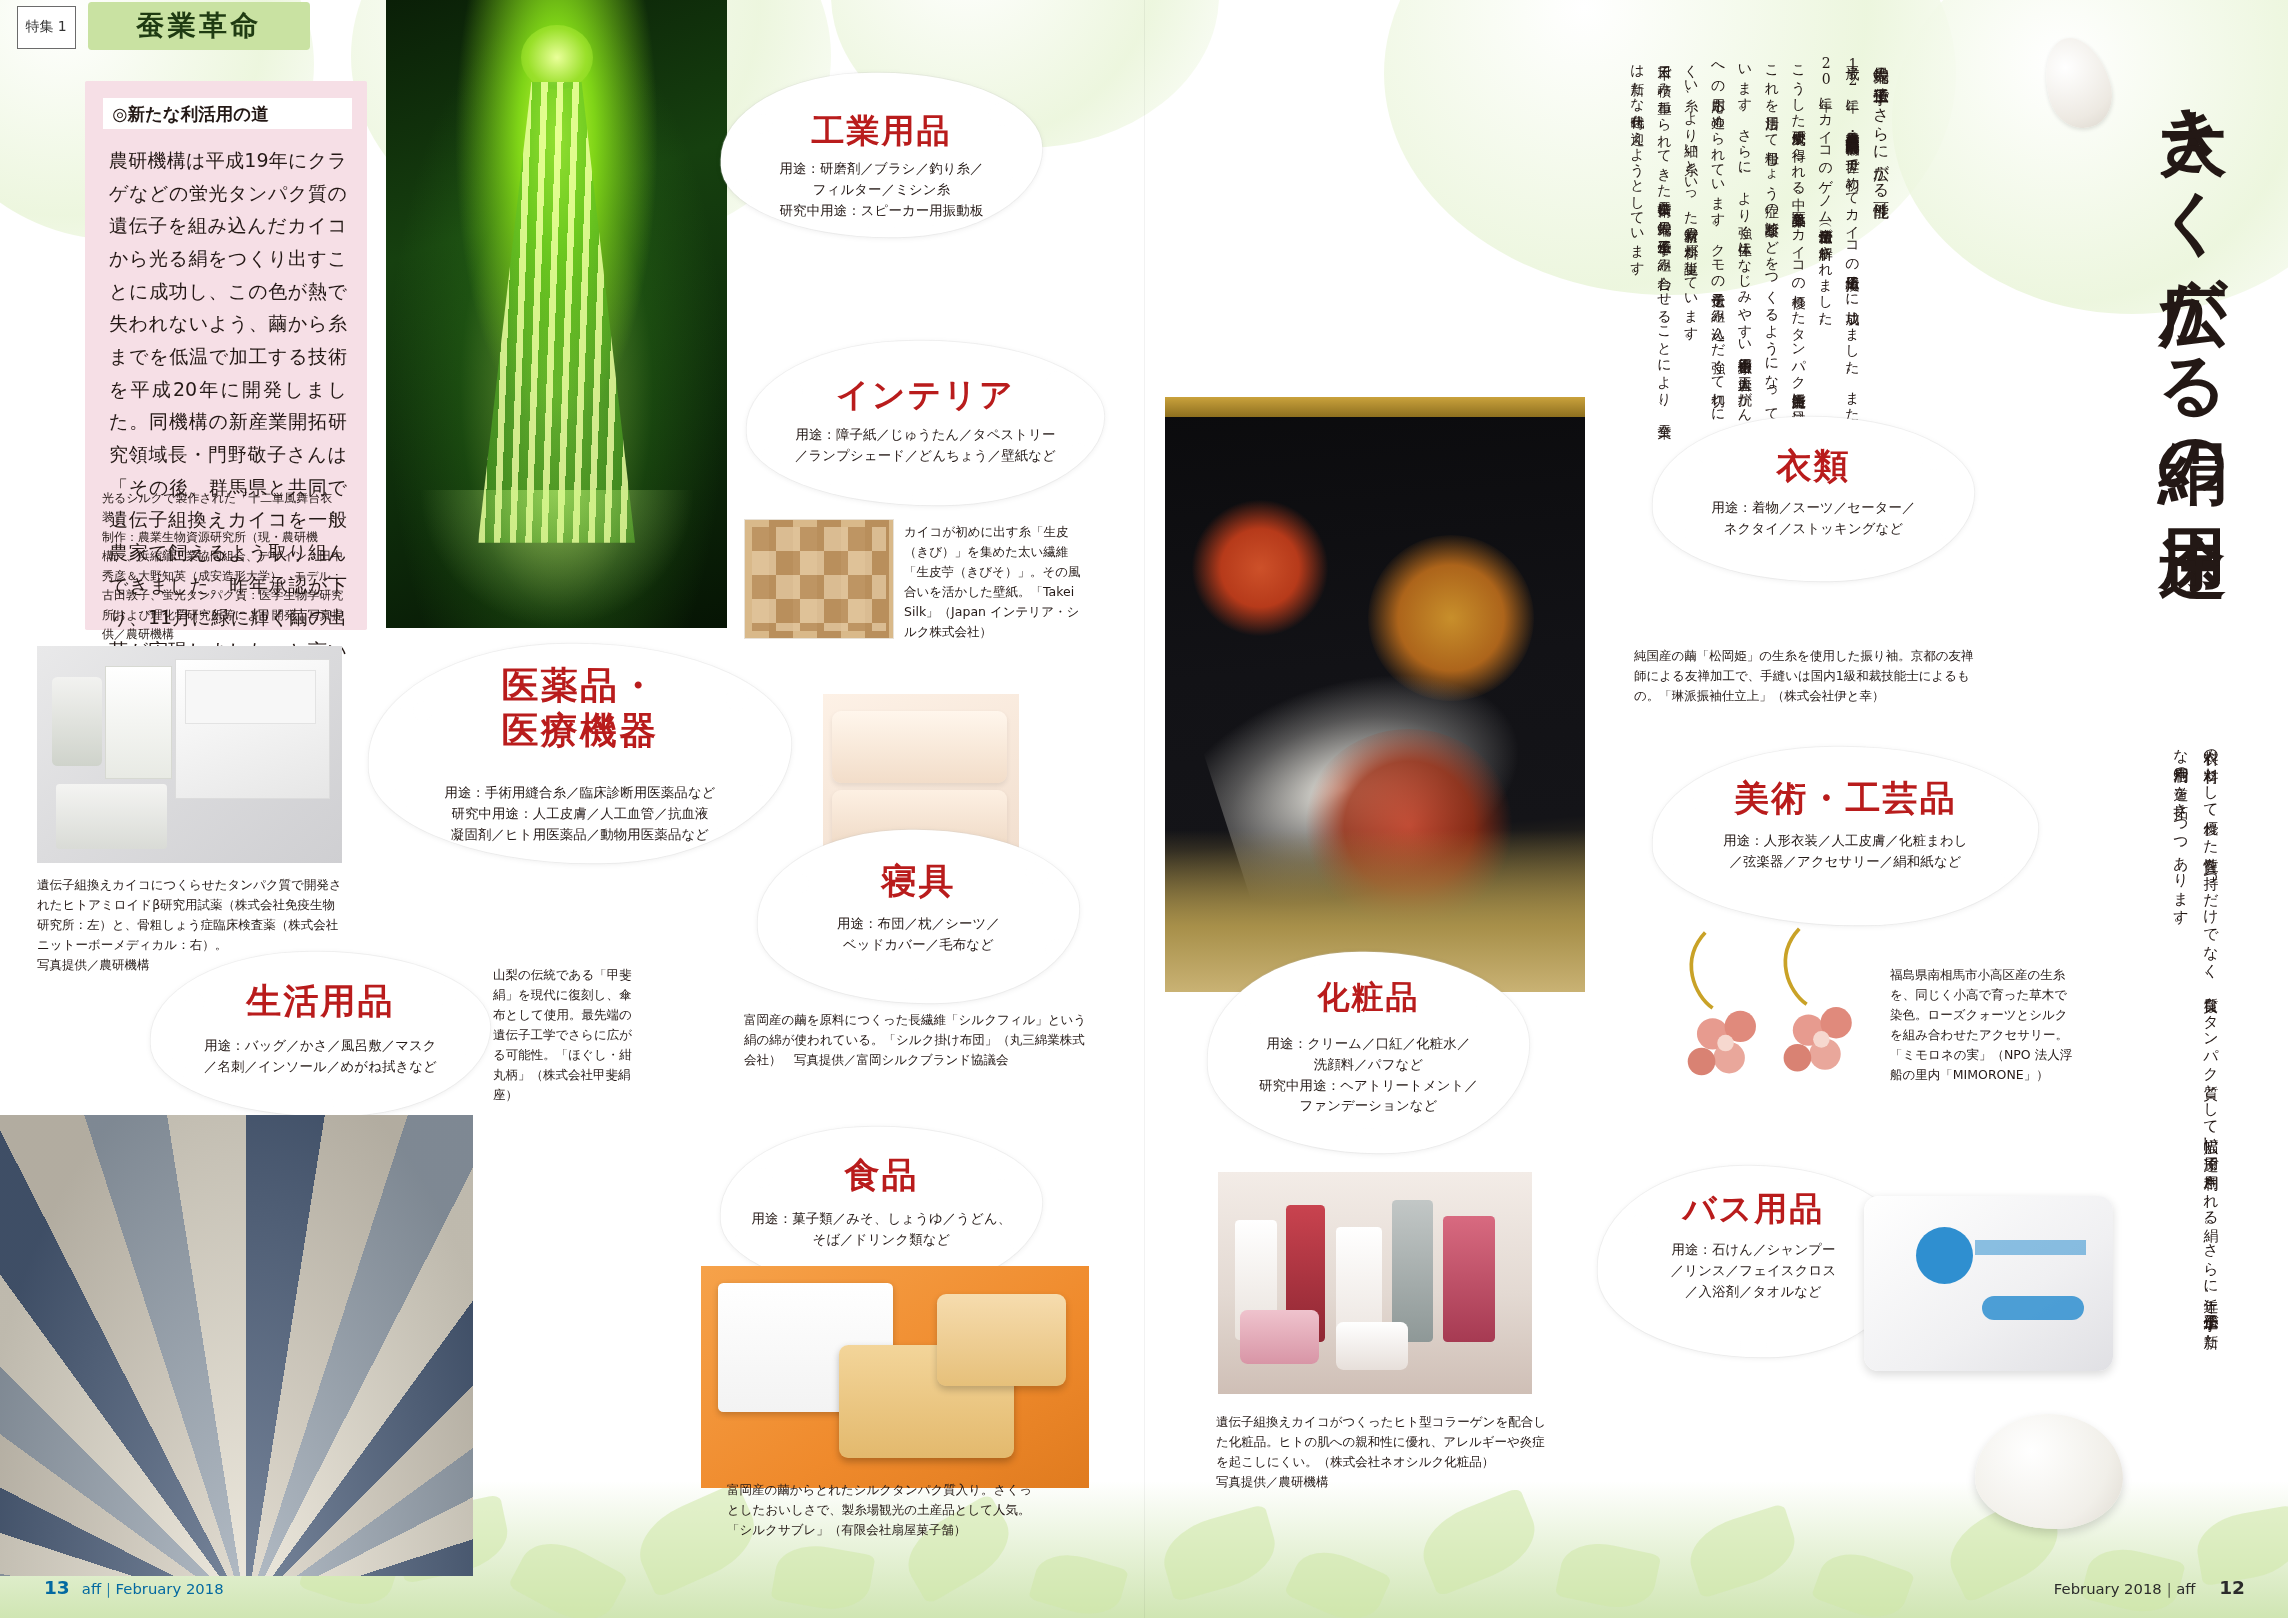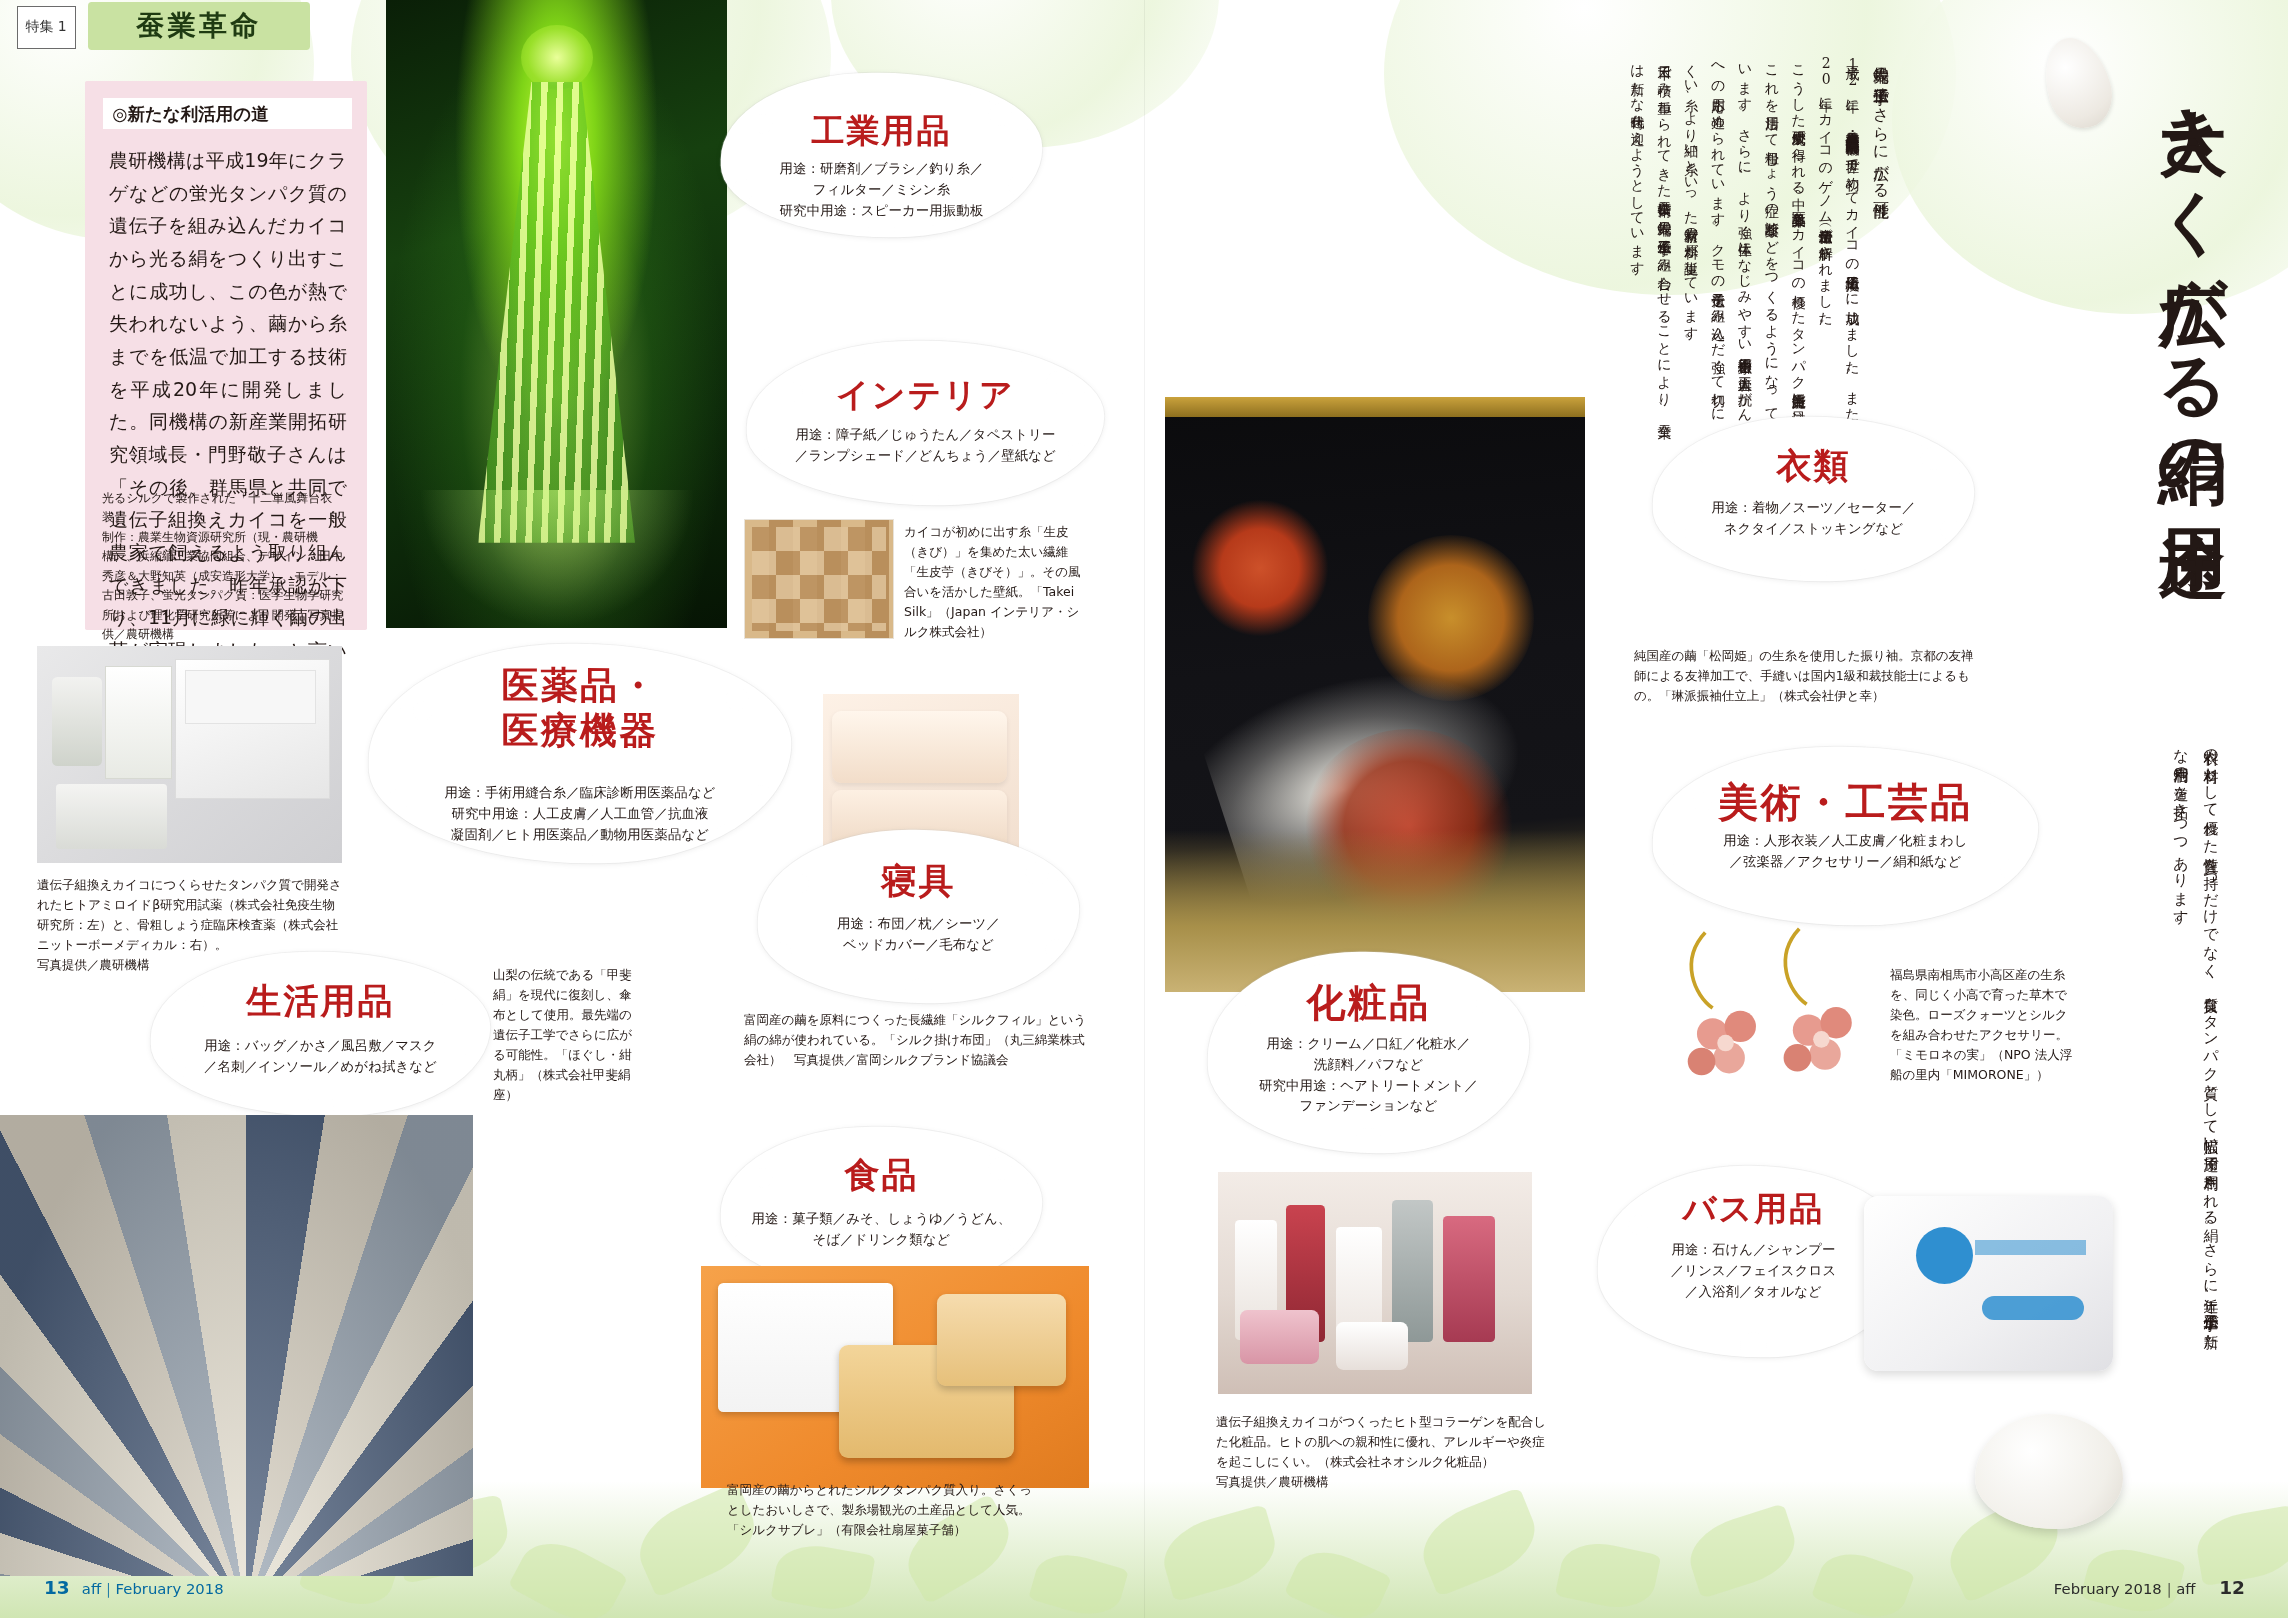--- a/index.html
+++ b/index.html
@@ -292,21 +292,21 @@
     <div class="bub-title" style="font-size:35px;">衣類</div>
   </div>
   <div style="position:absolute;left:1661px;top:498px;width:305px;">
     <div class="bub-body">用途：着物／スーツ／セーター／</div>
     <div class="bub-body">ネクタイ／ストッキングなど</div>
   </div>
   <div class="cap" style="left:1634px;top:646px;width:351px;">純国産の繭「松岡姫」の生糸を使用した振り袖。京都の友禅師による友禅加工で、手縫いは国内1級和裁技能士によるもの。「琳派振袖仕立上」（株式会社伊と幸）</div>
 
   <div class="bubble" style="left:1661px;top:755px;width:369px;height:162px;"></div>
   <div style="position:absolute;left:1661px;top:775px;width:369px;">
-    <div class="bub-title" style="font-size:40px;">美術・工芸品</div>
+    <div class="bub-title" style="font-size:35px;">美術・工芸品</div>
   </div>
   <div style="position:absolute;left:1661px;top:831px;width:369px;">
     <div class="bub-body">用途：人形衣装／人工皮膚／化粧まわし</div>
     <div class="bub-body">／弦楽器／アクセサリー／絹和紙など</div>
   </div>
 
   <div class="photo" style="left:1661px;top:923px;width:212px;height:194px;background:transparent;">
     <svg width="212" height="194" viewBox="0 0 230 210">
       <path d="M48 10 C20 40 36 78 56 92" stroke="#c9a227" stroke-width="4" fill="none"></path>
       <path d="M150 6 C122 36 138 74 158 88" stroke="#c9a227" stroke-width="4" fill="none"></path>
@@ -323,21 +323,21 @@
         <circle cx="178" cy="142" r="17" fill="#e9a79b"></circle>
           <circle cx="148" cy="146" r="15" fill="#d98273"></circle>
         <circle cx="174" cy="126" r="9" fill="#f6d8cf"></circle>
       </g>
     </svg>
   </div>
   <div class="cap" style="left:1890px;top:965px;width:185px;">福島県南相馬市小高区産の生糸を、同じく小高で育った草木で染色。ローズクォーツとシルクを組み合わせたアクセサリー。「ミモロネの実」（NPO 法人浮船の里内「MIMORONE」）</div>
 
   <div class="bubble" style="left:1216px;top:960px;width:305px;height:185px;"></div>
   <div style="position:absolute;left:1216px;top:976px;width:305px;">
-    <div class="bub-title" style="font-size:39px;">化粧品</div>
+    <div class="bub-title" style="font-size:32px;">化粧品</div>
   </div>
   <div style="position:absolute;left:1216px;top:1034px;width:305px;">
     <div class="bub-body">用途：クリーム／口紅／化粧水／</div>
     <div class="bub-body">洗顔料／パフなど</div>
     <div class="bub-body red">研究中用途：ヘアトリートメント／</div>
     <div class="bub-body red">ファンデーションなど</div>
   </div>
 
   <div class="photo" style="left:1218px;top:1172px;width:314px;height:222px;
        background:linear-gradient(180deg,#f3ece7 0%,#e3d9d2 55%,#cfbfb6 100%);">

